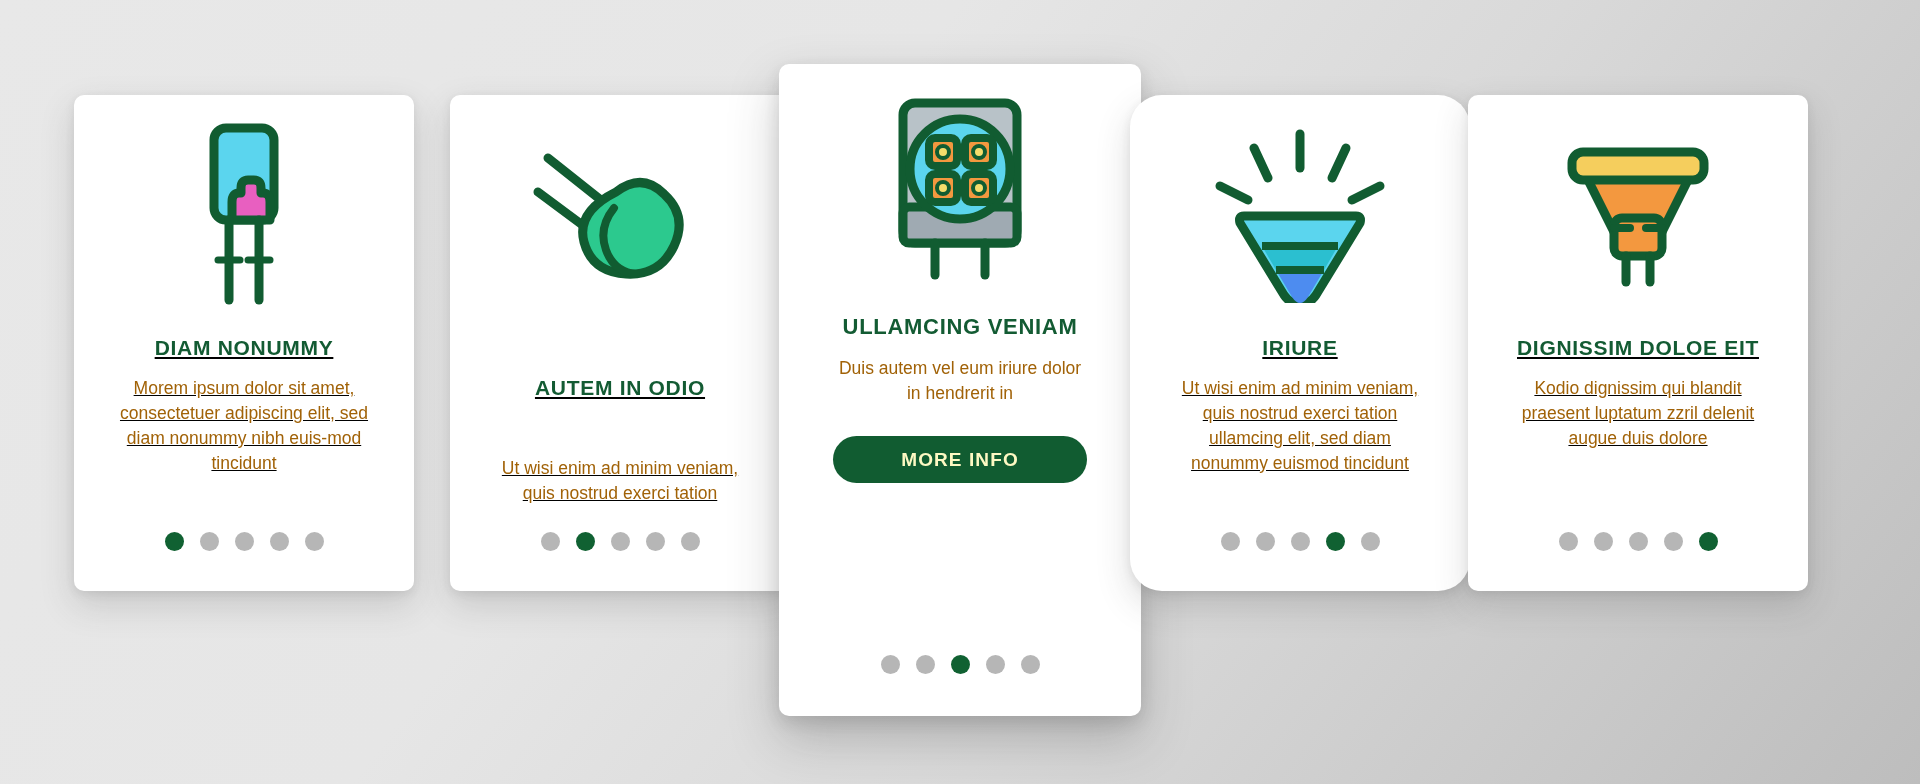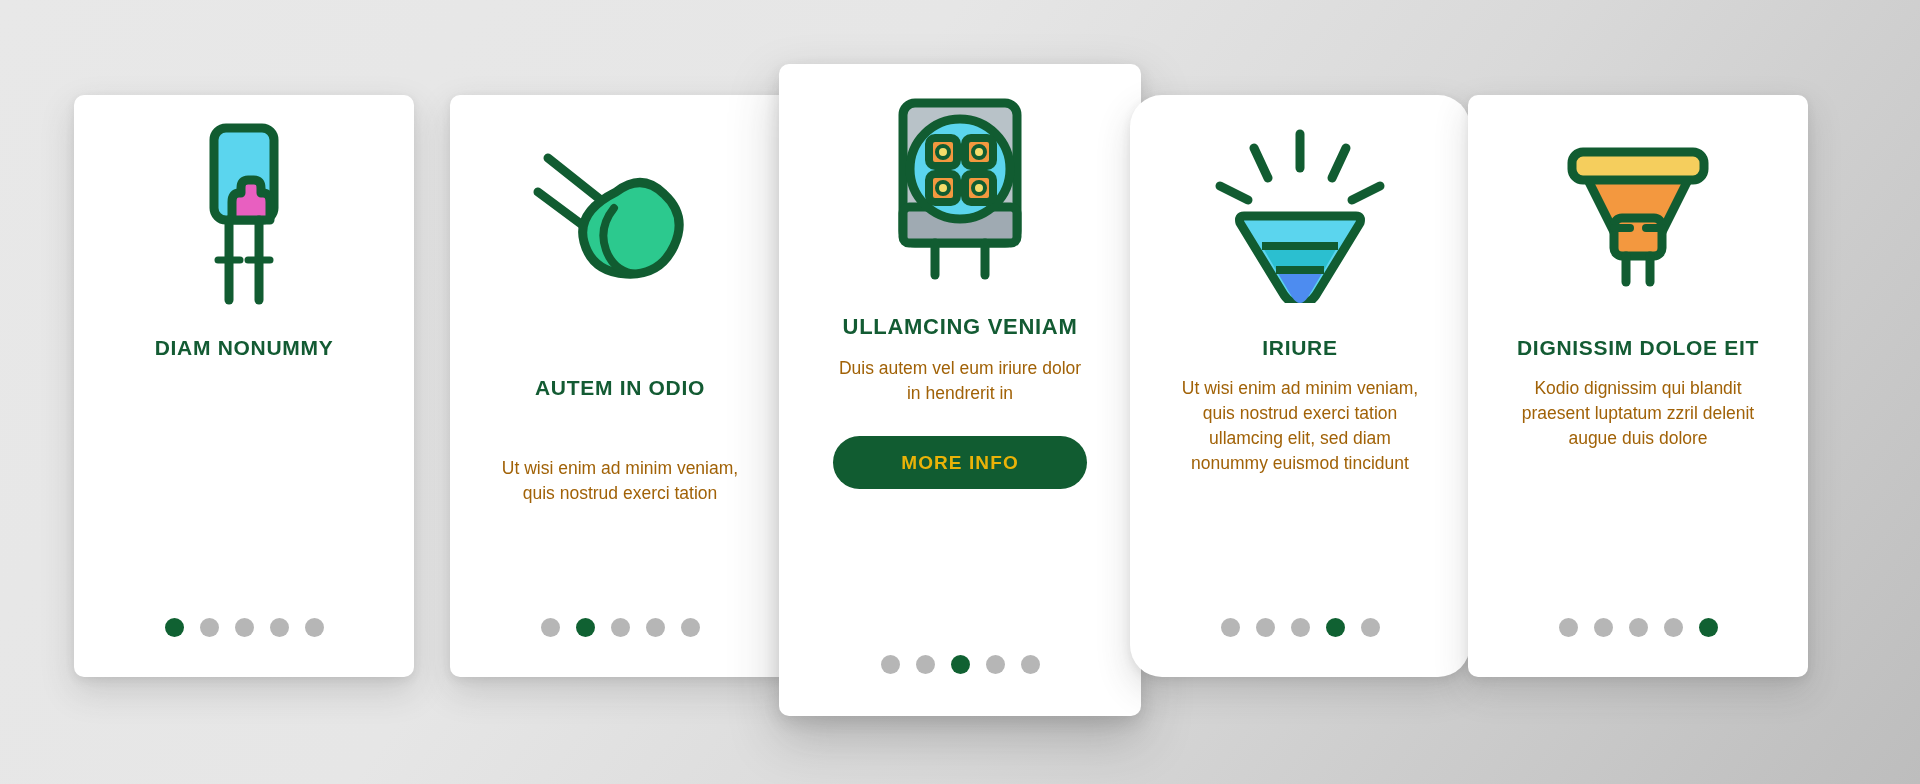--- a/index.html
+++ b/index.html
@@ -19,21 +19,21 @@
   }
   .card {
     position: absolute;
     background: #ffffff;
     border-radius: 10px;
     box-shadow: 0 14px 34px rgba(60,60,60,0.18), 0 3px 10px rgba(60,60,60,0.10);
     display: flex;
     flex-direction: column;
     align-items: center;
   }
-  .card.side   { top: 95px;  width: 340px; height: 582px; }
+  .card.side   { top: 95px;  width: 340px; height: 496px; text-decoration: underline; }
   .card.center { top: 64px;  width: 362px; height: 652px;
                  box-shadow: 0 22px 50px rgba(50,50,50,0.26), 0 6px 16px rgba(50,50,50,0.14); }
 
   .c1 { left: 74px; }
   .c2 { left: 450px; gap: 40px; }
   .c3 { left: 779px; }
   .c4 { left: 1130px; border-radius: 32px; }
   .c5 { left: 1468px; }
 
   .icon-wrap {
@@ -63,25 +63,25 @@
     line-height: 1.42;
     text-align: center;
     padding: 0 30px;
     max-width: 320px;
   }
   .card.center .card-body { font-size: 17.5px; padding: 0 38px; }
 
   .more-btn {
     margin-top: 30px;
     background: #115c31;
-    color: #eab308;
+    color: #fef9c3;
     border: none;
     border-radius: 34px;
     width: 254px;
-    height: 53px;
+    height: 47px;
     font-family: "Liberation Sans", sans-serif;
     font-size: 19px;
     font-weight: bold;
     letter-spacing: 1.1px;
     cursor: pointer;
   }
 
   .dots {
     position: absolute;
     bottom: 40px;
@@ -111,20 +111,21 @@
       <svg width="120" height="190" viewBox="0 0 120 190">
         <rect x="30" y="8" width="60" height="92" rx="12" fill="#5BD5EE" stroke="#115c31" stroke-width="9"></rect>
         <path d="M48 100 V82 q0-9 7-9 h2 V68 q0-8 7-8 h6 q7 0 7 8 v5 h2 q7 0 7 9 v18 Z" fill="#E85FC0" stroke="#115c31" stroke-width="9" stroke-linejoin="round"></path>
         <line x1="45" y1="100" x2="45" y2="180" stroke="#115c31" stroke-width="9" stroke-linecap="round"></line>
         <line x1="75" y1="100" x2="75" y2="180" stroke="#115c31" stroke-width="9" stroke-linecap="round"></line>
         <line x1="34" y1="140" x2="56" y2="140" stroke="#115c31" stroke-width="7" stroke-linecap="round"></line>
         <line x1="64" y1="140" x2="86" y2="140" stroke="#115c31" stroke-width="7" stroke-linecap="round"></line>
       </svg>
     </div>
     <div class="card-title">DIAM NONUMMY</div>
+    <div class="card-body">Morem ipsum dolor sit amet, consectetuer adipiscing elit, sed diam nonummy nibh euis-mod tincidunt</div>
     <div class="dots">
       <span class="dot active"></span>
       <span class="dot"></span>
       <span class="dot"></span>
       <span class="dot"></span>
       <span class="dot"></span>
     </div>
   </div>
 
   <div class="card side c2">

